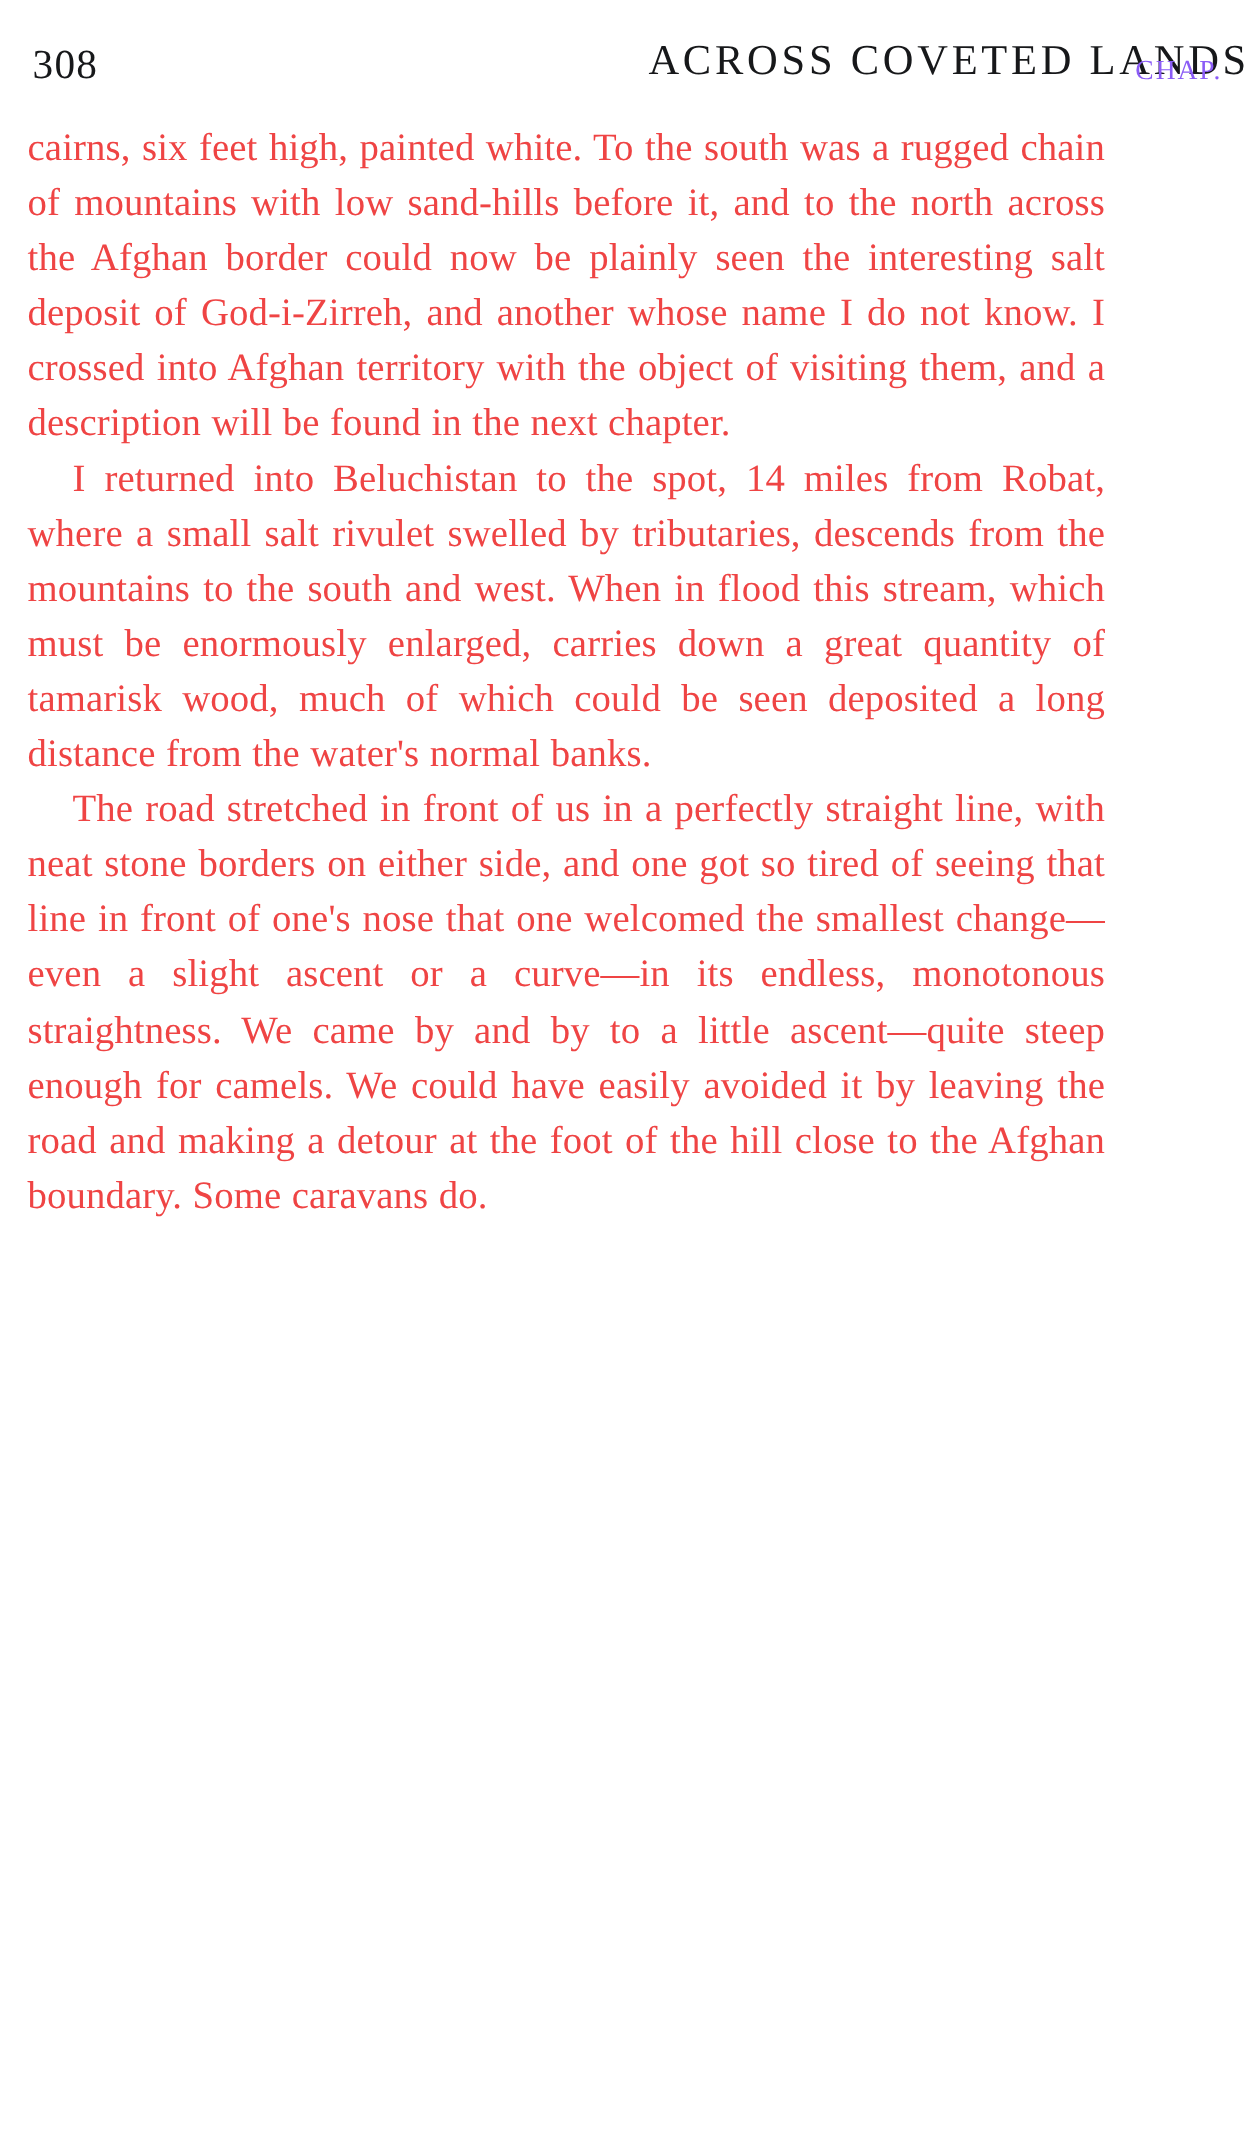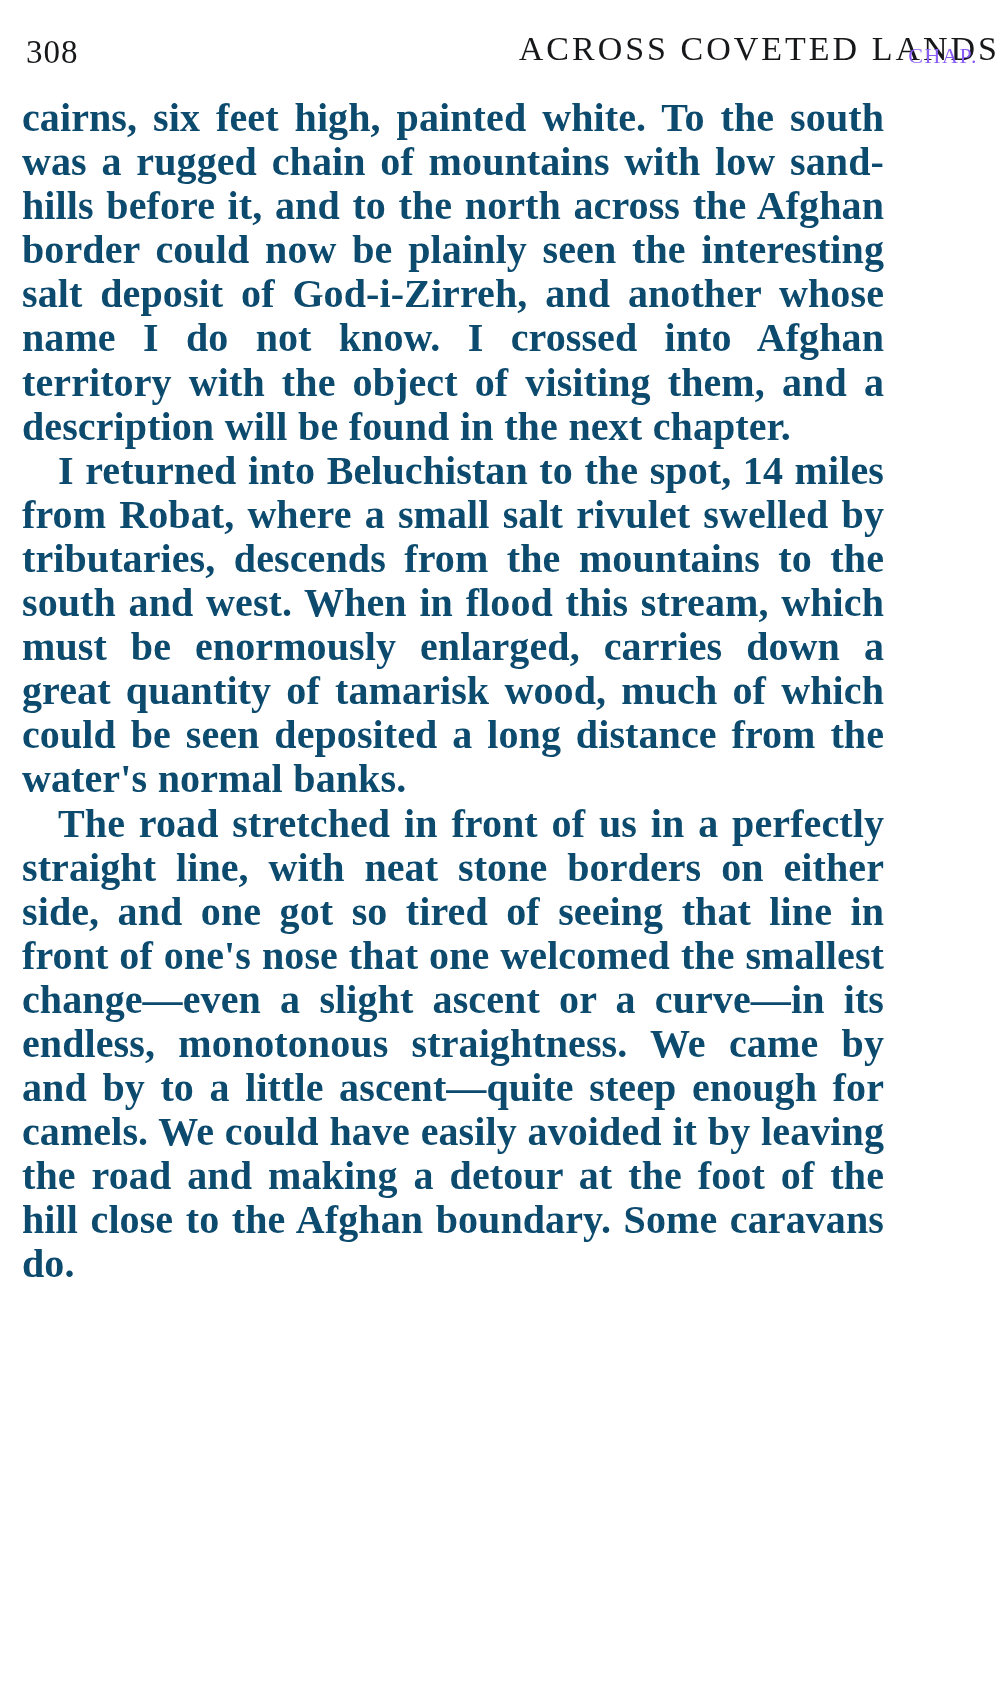--- a/index.html
+++ b/index.html
@@ -61,28 +61,27 @@
     color: #8b5cf6;
   }
   .body-text {
     position: absolute;
     top: 96px;
     left: 22px;
     width: 862px;
   }
   .body-text p {
     margin: 0;
-    font-size: 40px;
+    font-size: 31px;
     line-height: 44.1px;
     text-align: justify;
     text-justify: inter-word;
     letter-spacing: 0.1px;
     word-spacing: 0.5px;
-    color: #0c4a6e;
-    font-weight: bold;
+    color: #ef4444;
   }
   .body-text p.indent {
     text-indent: 36px;
   }
   .body-text p.noindent {
     text-indent: 0;
   }
 </style>
 </head>
 <body>

